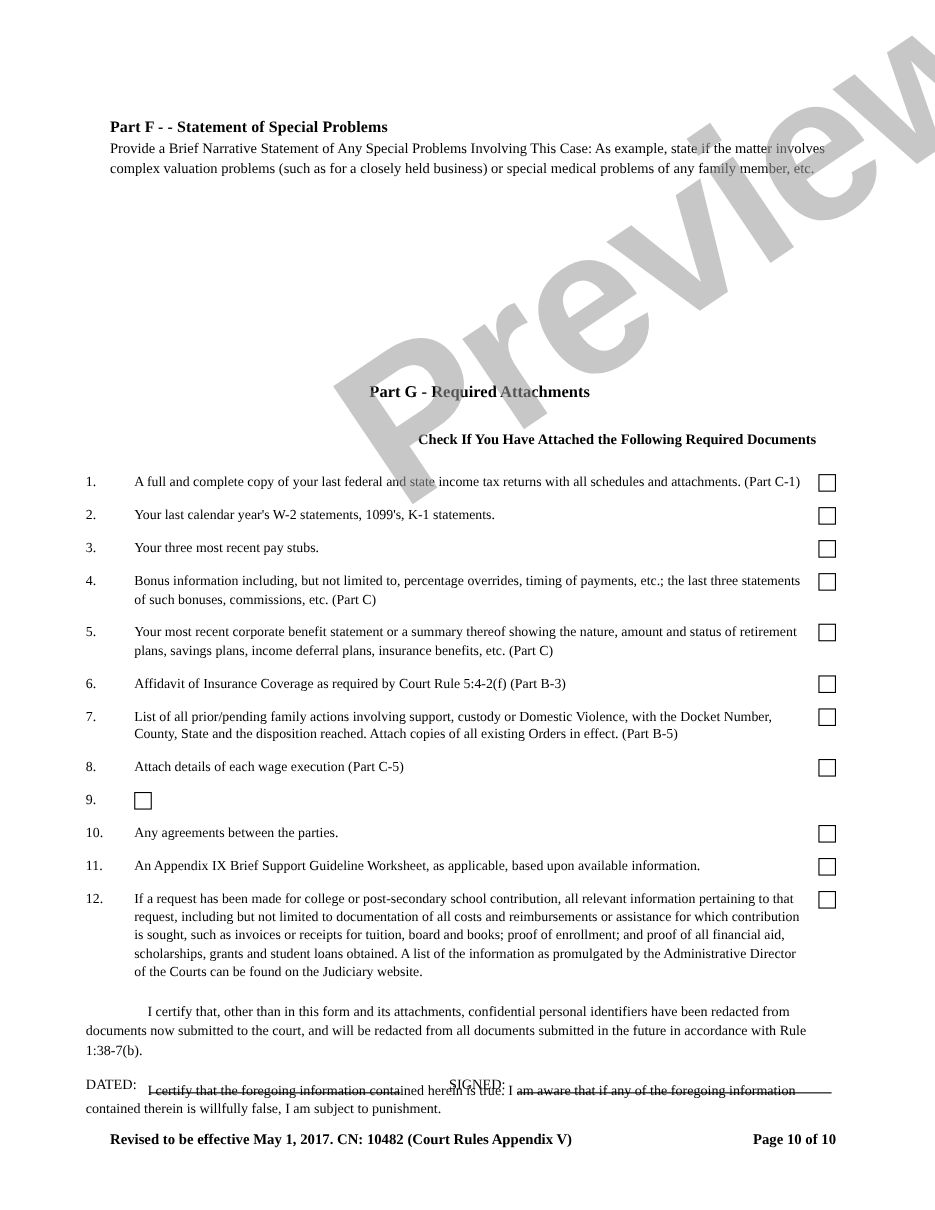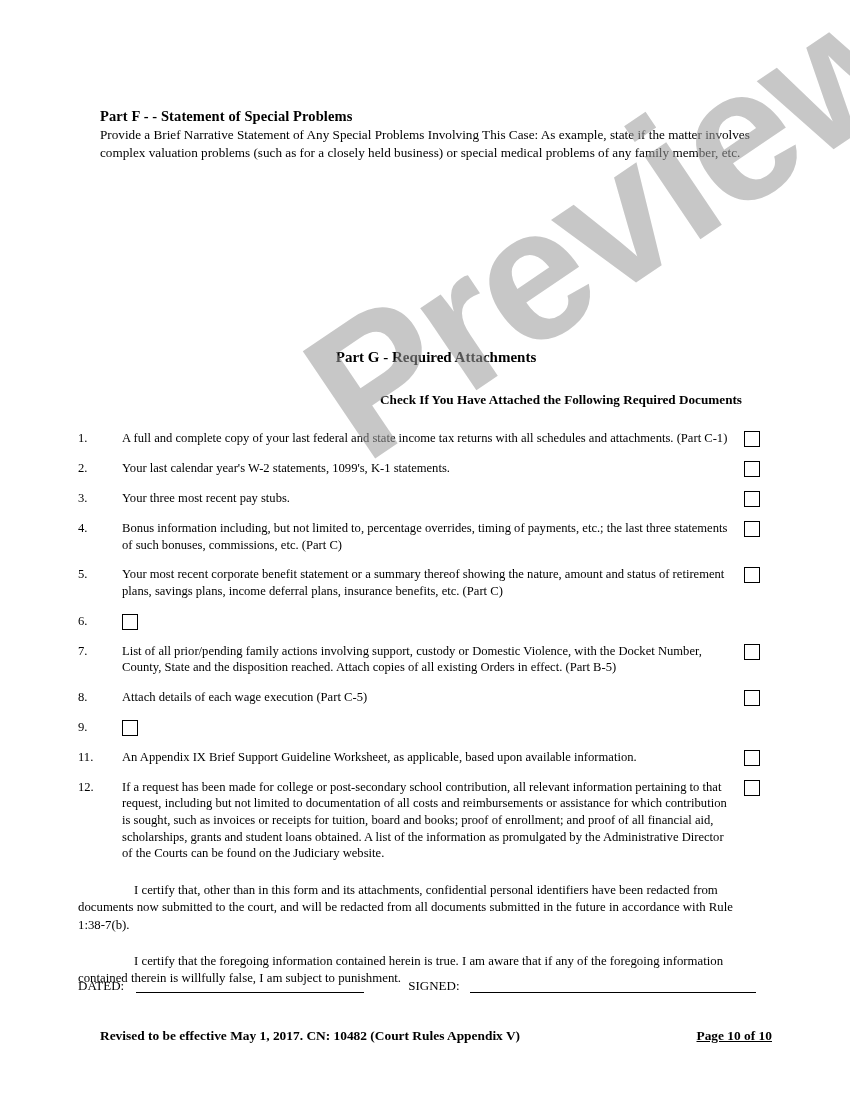--- a/index.html
+++ b/index.html
@@ -111,21 +111,21 @@
     width: 672px;
   }
 
   
   .sig-row {
     position: absolute;
     left: 78px;
     top: 978px;
     width: 694px;
     display: flex;
-    align-items: center;
+    align-items: flex-end;
     font-size: 13px;
   }
   .sig-label { white-space: nowrap; }
   .sig-line {
     border-bottom: 1px solid #000;
     height: 12px;
   }
   .dated-line { width: 228px; margin-left: 12px; }
   .signed-line { width: 286px; margin-left: 10px; }
   .sig-gap { width: 44px; }
@@ -135,21 +135,21 @@
     position: absolute;
     left: 78px;
     top: 1028px;
     width: 694px;
     display: flex;
     justify-content: space-between;
     font-size: 13.4px;
     font-weight: bold;
   }
   .footer-left { margin-left: 22px; }
-  .footer-right { margin-right: 0px; text-decoration: underline; }
+  .footer-right { margin-right: 12px; }
 
   
   .watermark {
     position: absolute;
     left: 0; top: 0;
     width: 850px; height: 1100px;
     pointer-events: none;
     z-index: 5;
   }
   .watermark-text {
@@ -210,40 +210,46 @@
         </div>
 
         <div class="cl-row">
           <div class="cl-num">5.</div>
           <div class="cl-text">Your most recent corporate benefit statement or a summary thereof showing the nature, amount and status of retirement plans, savings plans, income deferral plans, insurance benefits, etc. (Part C)</div>
           <div class="cl-box"></div>
         </div>
 
         <div class="cl-row">
           <div class="cl-num">6.</div>
+          <div class="cl-text">Affidavit of Insurance Coverage as required by Court Rule 5:4-2(f) (Part B-3)</div>
           <div class="cl-box"></div>
         </div>
 
         <div class="cl-row">
           <div class="cl-num">7.</div>
           <div class="cl-text">List of all prior/pending family actions involving support, custody or Domestic Violence, with the Docket Number, County, State and the disposition reached.  Attach copies of all existing Orders in effect. (Part B-5)</div>
           <div class="cl-box"></div>
         </div>
 
         <div class="cl-row">
           <div class="cl-num">8.</div>
           <div class="cl-text">Attach details of each wage execution (Part C-5)</div>
           <div class="cl-box"></div>
         </div>
 
         <div class="cl-row">
           <div class="cl-num">9.</div>
           <div class="cl-box"></div>
         </div>
 
+        <div class="cl-row">
+          <div class="cl-num">10.</div>
+          <div class="cl-text">Any agreements between the parties.</div>
+          <div class="cl-box"></div>
+        </div>
 
         <div class="cl-row">
           <div class="cl-num">11.</div>
           <div class="cl-text">An Appendix IX Brief Support Guideline Worksheet, as applicable, based upon available information.</div>
           <div class="cl-box"></div>
         </div>
 
         <div class="cl-row">
           <div class="cl-num">12.</div>
           <div class="cl-text">If a request has been made for college or post-secondary school contribution, all relevant information pertaining to that request, including but not limited to documentation of all costs and reimbursements or assistance for which contribution is sought, such as invoices or receipts for tuition, board and books; proof of enrollment; and proof of all financial aid, scholarships, grants and student loans obtained.  A list of the information as promulgated by the Administrative Director of the Courts can be found on the Judiciary website.</div>

